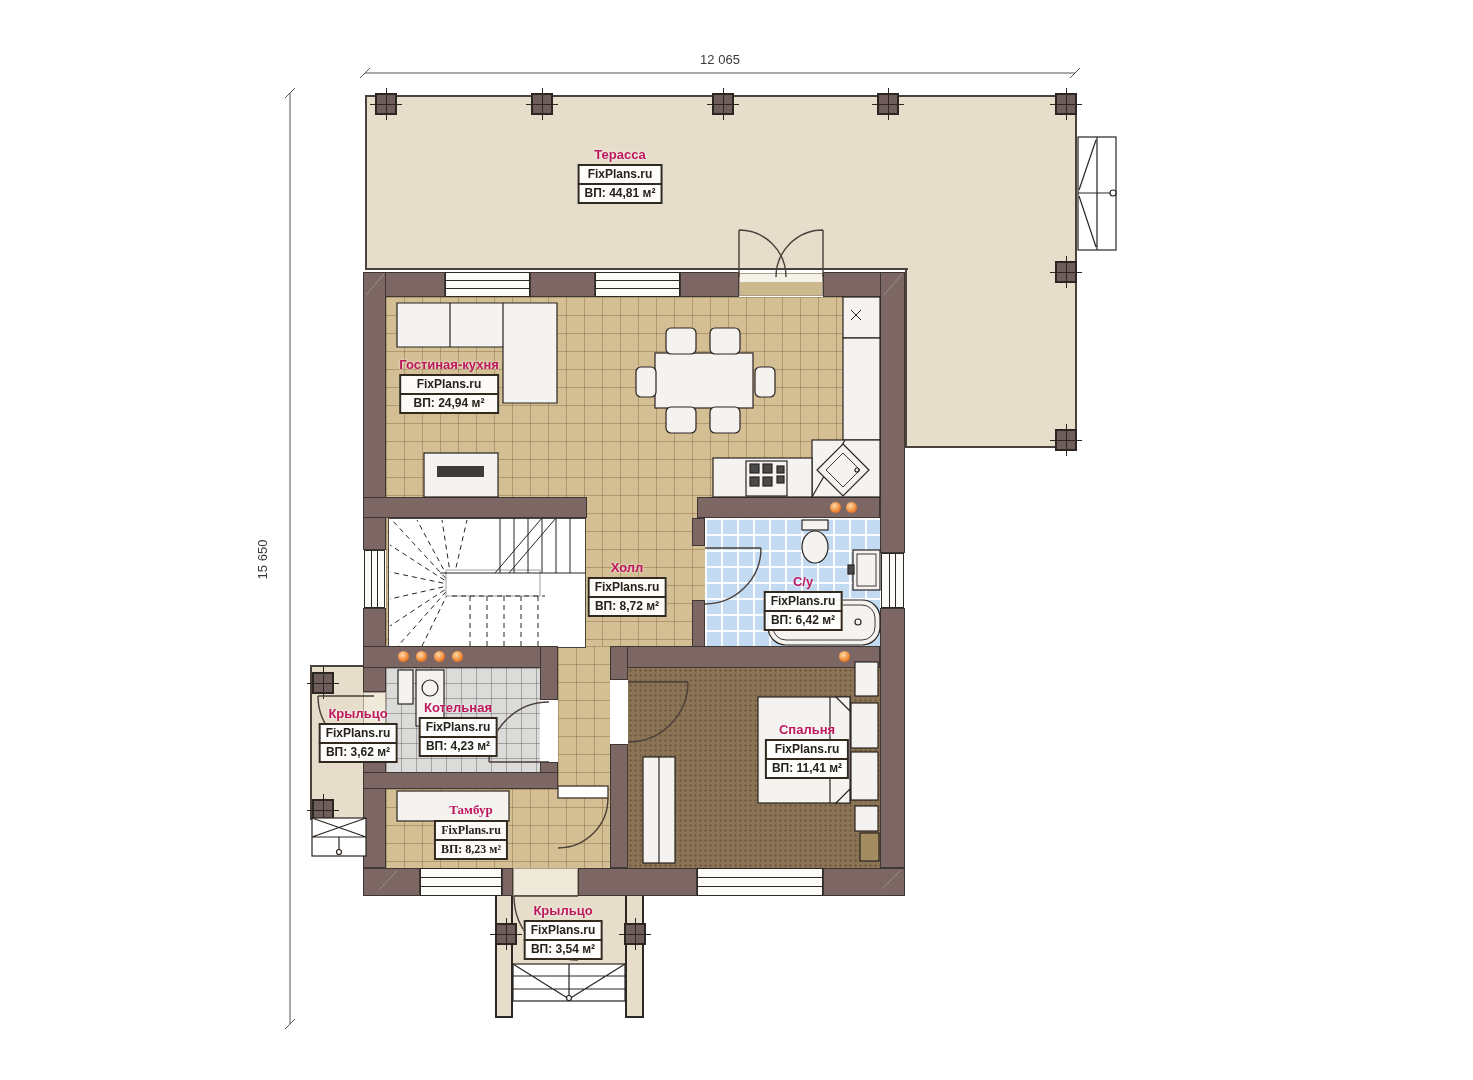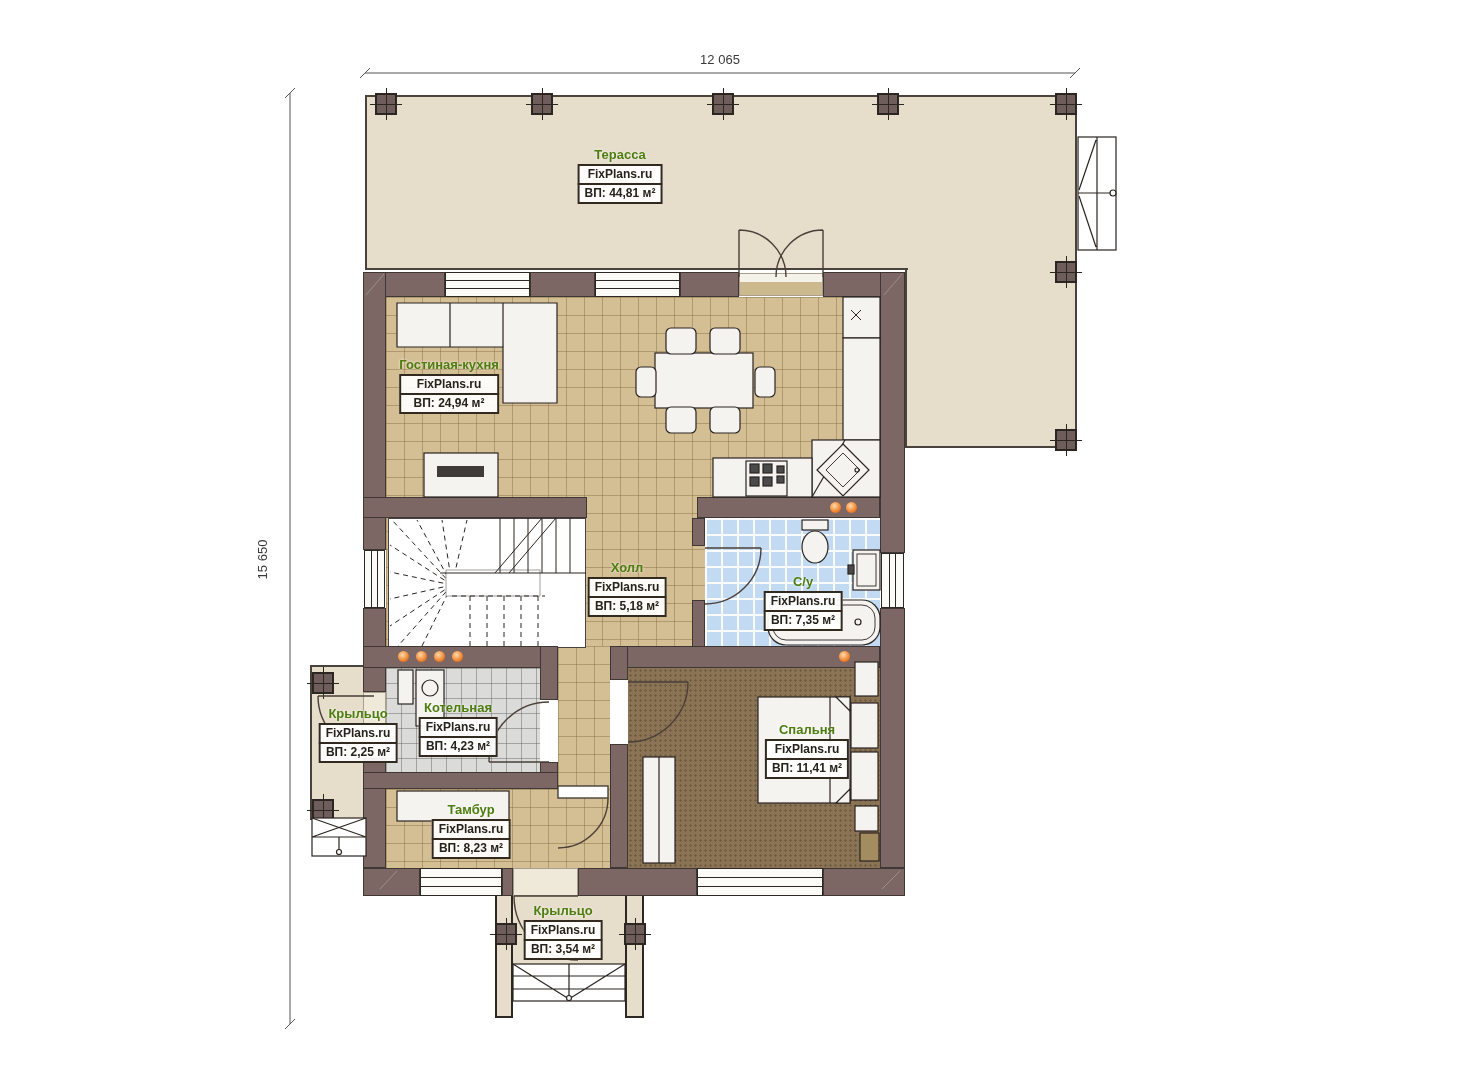--- a/index.html
+++ b/index.html
@@ -23,21 +23,21 @@
   .win-v::before,.win-v::after{content:"";position:absolute;top:0;bottom:0;width:1px;background:#2e2824;}
   .win-v::before{left:32%;} .win-v::after{left:64%;}
   .gap{position:absolute;z-index:24;background:#efe9da;border:1px solid #a99e8e;box-sizing:border-box;}
   .gap-t{background:linear-gradient(#f5f2ea 0 8px,#cdb98e 8px 100%);}
   .col{position:absolute;width:22px;height:22px;background:#6f5d5b;border:2px solid #2c2622;box-sizing:border-box;z-index:26;}
   .col::before{content:"";position:absolute;left:50%;top:-7px;bottom:-7px;width:1px;background:#2c2622;}
   .col::after{content:"";position:absolute;top:50%;left:-7px;right:-7px;height:1px;background:#2c2622;}
   .dot{position:absolute;width:11px;height:11px;border-radius:50%;z-index:35;background:radial-gradient(circle at 40% 35%,#ffd9a8,#ef8430 60%,#b54e12);}
   
   .rl{position:absolute;transform:translateX(-50%);text-align:center;z-index:40;}
-  .rl .t{font-weight:bold;font-size:13px;color:#4d7c0f;white-space:nowrap;margin-bottom:2px;text-shadow:0 0 3px rgba(255,255,255,.85);}
+  .rl .t{font-weight:bold;font-size:13px;color:#be185d;white-space:nowrap;margin-bottom:2px;text-shadow:0 0 3px rgba(255,255,255,.85);}
   .rl .bx{border:2px solid #32291f;background:rgba(255,255,255,.93);font-size:12px;font-weight:bold;color:#26221c;padding:0 5px;line-height:17px;white-space:nowrap;}
   .rl .bx + .bx{margin-top:-2px;}
   .dim{position:absolute;font-size:13px;color:#3a3a3a;z-index:40;text-align:center;}
   svg.ovl{position:absolute;left:0;top:0;z-index:30;pointer-events:none;}
 </style>
 </head>
 <body>
 
 <div id="plan">
 
@@ -269,43 +269,43 @@
     <div class="bx">ВП: 44,81 м²</div>
   </div>
   <div class="rl" style="left:449px;top:357px;">
     <div class="t">Гостиная-кухня</div>
     <div class="bx">FixPlans.ru</div>
     <div class="bx">ВП: 24,94 м²</div>
   </div>
   <div class="rl" style="left:627px;top:560px;">
     <div class="t">Холл</div>
     <div class="bx">FixPlans.ru</div>
-    <div class="bx">ВП: 5,18 м²</div>
+    <div class="bx">ВП: 8,72 м²</div>
   </div>
   <div class="rl" style="left:803px;top:558px;margin-top:16px;">
     <div class="t">С/у</div>
     <div class="bx">FixPlans.ru</div>
-    <div class="bx">ВП: 7,35 м²</div>
+    <div class="bx">ВП: 6,42 м²</div>
   </div>
   <div class="rl" style="left:458px;top:700px;">
     <div class="t">Котельная</div>
     <div class="bx">FixPlans.ru</div>
     <div class="bx">ВП: 4,23 м²</div>
   </div>
   <div class="rl" style="left:358px;top:706px;">
     <div class="t">Крыльцо</div>
     <div class="bx">FixPlans.ru</div>
-    <div class="bx">ВП: 2,25 м²</div>
+    <div class="bx">ВП: 3,62 м²</div>
   </div>
   <div class="rl" style="left:807px;top:722px;">
     <div class="t">Спальня</div>
     <div class="bx">FixPlans.ru</div>
     <div class="bx">ВП: 11,41 м²</div>
   </div>
-  <div class="rl" style="left:471px;top:802px;">
+  <div class="rl" style="left:471px;top:802px;font-family:Liberation Serif, serif;">
     <div class="t">Тамбур</div>
     <div class="bx">FixPlans.ru</div>
     <div class="bx">ВП: 8,23 м²</div>
   </div>
   <div class="rl" style="left:563px;top:903px;">
     <div class="t">Крыльцо</div>
     <div class="bx">FixPlans.ru</div>
     <div class="bx">ВП: 3,54 м²</div>
   </div>
 

